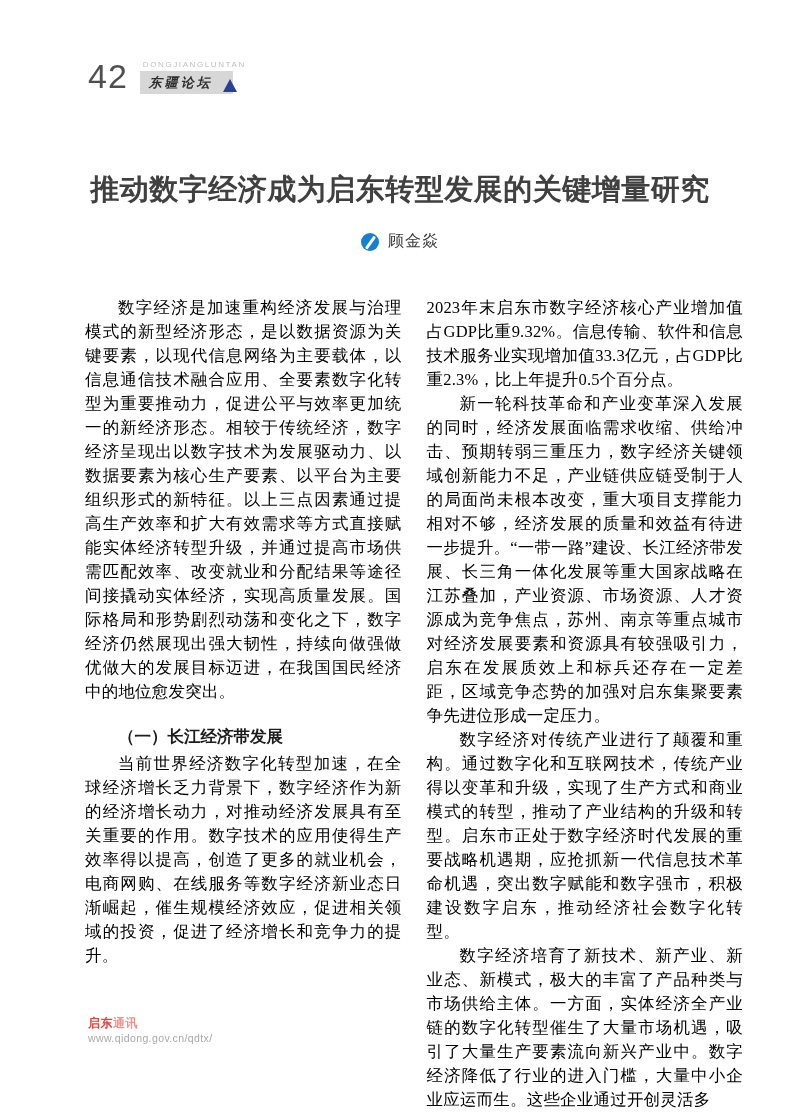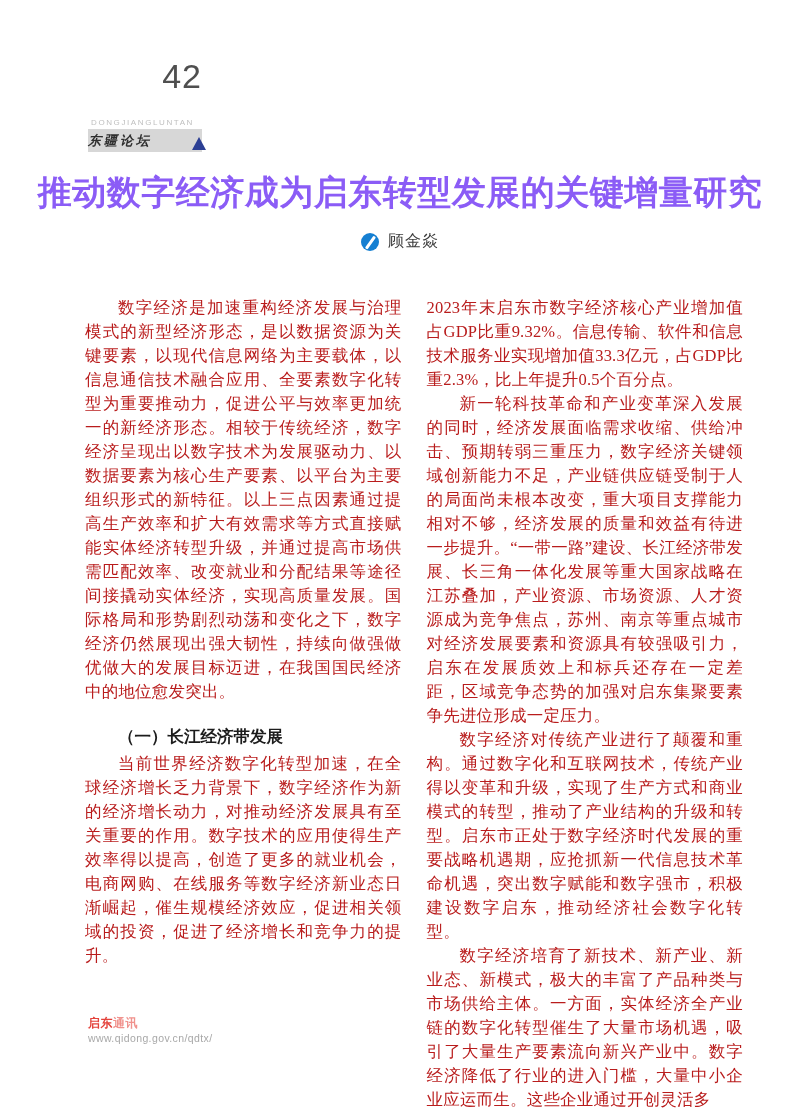--- a/index.html
+++ b/index.html
@@ -12,46 +12,46 @@
     overflow: hidden;
   }
 
   
   .page-header {
     position: absolute;
     left: 88px;
     top: 58px;
     display: flex;
     align-items: flex-end;
-    gap: 24px;
-    flex-direction: column;
+    gap: 12px;
   }
   .page-number {
     font-family: "Liberation Sans", "DejaVu Sans", sans-serif;
     font-size: 34px;
     line-height: 36px;
     color: #4f4f4f;
     letter-spacing: 1px;
   }
   .masthead { display: flex; flex-direction: column; align-items: flex-start; }
   .masthead-roman {
     font-family: "Liberation Sans", "DejaVu Sans", sans-serif;
     font-size: 8px;
     letter-spacing: 1.6px;
     color: #bfbfbf;
     margin-bottom: 2px;
     padding-left: 3px;
   }
   .masthead-box {
     position: relative;
     background: #d7d7d7;
-    width: 114px;
+    width: 93px;
     height: 23px;
     display: flex;
     align-items: center;
+    padding-left: 9px;
   }
   .masthead-name {
     font-family: "Liberation Serif", "DejaVu Serif", serif;
     font-style: italic;
     font-weight: bold;
     font-size: 13px;
     letter-spacing: 3px;
     color: #2e2e2e;
   }
   .masthead-triangle {
@@ -66,23 +66,23 @@
 
   
   .article-title {
     position: absolute;
     top: 170px;
     left: 0;
     width: 100%;
     text-align: center;
     font-family: Liberation Serif, serif;
     font-weight: bold;
-    font-size: 34px;
+    font-size: 29px;
     letter-spacing: 0.5px;
-    color: #8b5cf6;
+    color: #404040;
   }
   .author-row {
     position: absolute;
     top: 231px;
     left: 0;
     width: 100%;
     display: flex;
     justify-content: center;
     align-items: center;
     gap: 9px;
@@ -117,21 +117,21 @@
     left: 85px;
     width: 658px;
     display: flex;
     gap: 25px;
   }
   .col { width: 317px; }
   .body-para {
     font-size: 16.5px;
     line-height: 24px;
     text-align: justify;
-    color: #b91c1c;
+    color: #000000;
     letter-spacing: 0.2px;
   }
   .body-para.indent { text-indent: 2em; }
   .col-heading {
     font-family: "Liberation Sans", "DejaVu Sans", sans-serif;
     font-weight: bold;
     font-size: 16.5px;
     line-height: 24px;
     color: #1c1c1c;
     text-indent: 2em;

